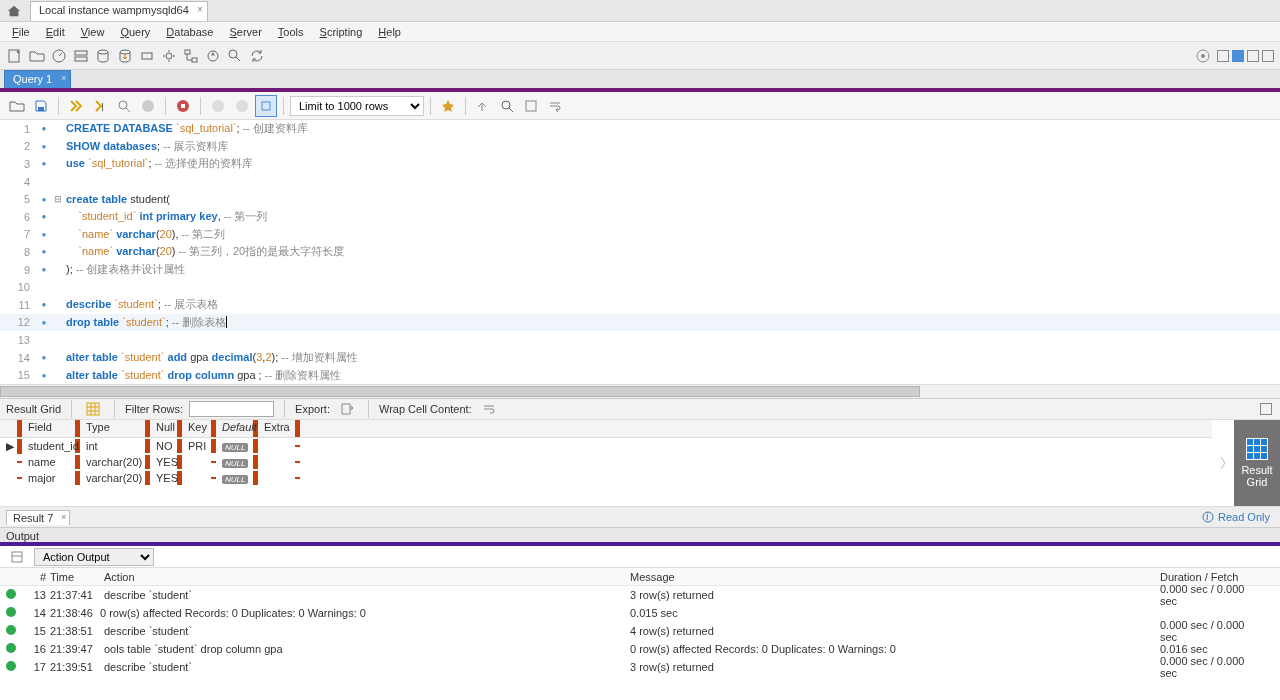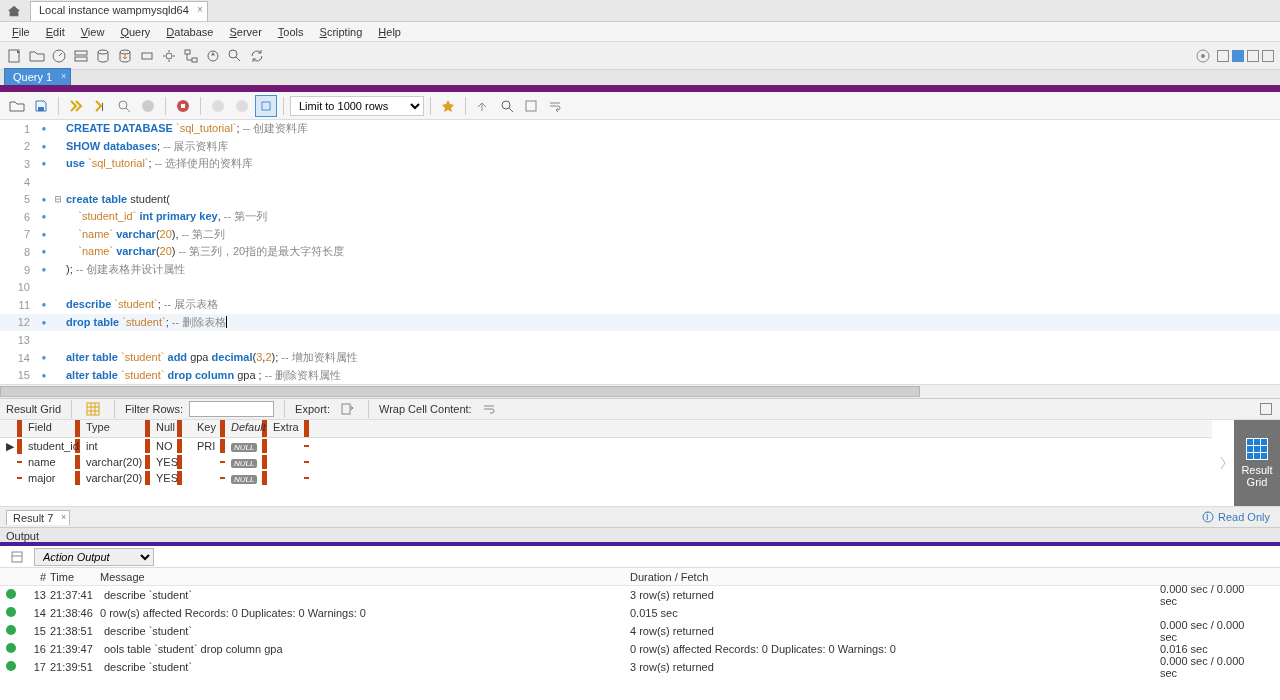--- a/index.html
+++ b/index.html
@@ -9,21 +9,21 @@
 .app-tab { height:20px; background:#fff; border:1px solid #bbb; border-bottom:none; padding:2px 18px 2px 8px; display:flex; align-items:flex-start; position:relative; font-size:11px; cursor:pointer; }
 .app-tab .close { position:absolute; right:4px; color:#888; font-size:10px; cursor:pointer; }
 .menubar { height:20px; display:flex; align-items:center; padding-left:4px; background:#f5f5f5; border-bottom:1px solid #ddd; }
 .menubar span { padding:2px 8px; cursor:pointer; }
 .menubar span u { text-decoration:underline; }
 .toolbar { height:28px; background:#f0f0f0; border-bottom:1px solid #d6d6d6; display:flex; align-items:center; padding:0 4px; position:relative; }
 .tool-icon { width:22px; height:22px; display:flex; align-items:center; justify-content:center; color:#555; cursor:pointer; }
 .tool-right { position:absolute; right:6px; display:flex; align-items:center; gap:2px; }
 .layout-btn { width:12px; height:12px; border:1px solid #888; margin-left:1px; cursor:pointer; }
 .layout-btn.active { background:#4a90d9; border-color:#4a90d9; }
-.query-tabs { height:22px; background:#e6e6e6; display:flex; align-items:flex-end; padding-left:4px; border-bottom:7px solid #701a75; }
+.query-tabs { height:22px; background:#e6e6e6; display:flex; padding-left:4px; border-bottom:4px solid #701a75; }
 .query-tab { background:#4a90d9; color:#fff; padding:2px 18px 2px 8px; border:1px solid #3a7abf; border-bottom:none; position:relative; font-size:11px; cursor:pointer; }
 .query-tab .close { position:absolute; right:4px; color:#cfe4f5; font-size:9px; cursor:pointer; }
 .editor-toolbar { height:28px; background:#f6f6f6; border-bottom:1px solid #ddd; display:flex; align-items:center; padding:0 6px; gap:2px; }
 .sep { width:1px; height:18px; background:#ccc; margin:0 4px; }
 .et-icon { width:22px; height:22px; display:flex; align-items:center; justify-content:center; cursor:pointer; color:#666; }
 .limit-select { height:20px; font-size:11px; border:1px solid #ccc; padding:1px 18px 1px 4px; background:#fff; cursor:pointer; }
 .code-area { height:264px; background:#fff; overflow:hidden; font-family:Consolas,monospace; font-size:12px; position:relative; }
 .code-line { display:flex; height:17.6px; align-items:center; }
 .gutter { width:36px; text-align:right; padding-right:6px; color:#999; font-size:11px; user-select:none; }
 .marker { width:16px; text-align:center; color:#4a90d9; font-size:8px; }
@@ -39,34 +39,34 @@
 .hscroll { height:14px; background:#f0f0f0; border-top:1px solid #ddd; position:relative; }
 .hscroll-thumb { position:absolute; left:0; top:1px; height:11px; width:920px; background:#cfcfcf; border:1px solid #b5b5b5; }
 .result-bar { height:22px; background:#f2f2f2; border-top:1px solid #ccc; border-bottom:1px solid #ddd; display:flex; align-items:center; padding:0 6px; gap:6px; position:relative; }
 .result-bar .lbl { font-size:11px; }
 .filter-input { width:85px; height:16px; border:1px solid #aaa; font-size:11px; padding:0 2px; }
 .result-bar .right-toggle { position:absolute; right:8px; width:12px; height:12px; border:1px solid #888; }
 .grid-wrap { display:flex; height:86px; }
 .grid-main { flex:1; }
 .grid-head { display:flex; background:#f4f4f4; border-bottom:1px solid #ddd; height:18px; }
 .grid-head .c, .grid-row .c { padding:1px 6px; border-right:5px solid #c2410c; font-size:11px; }
-.c-sel{width:22px;}.c-field{width:58px;}.c-type{width:70px;}.c-null{width:32px;}.c-key{width:34px;margin-left:9px;}.c-def{width:42px;font-style:italic;}.c-extra{width:42px;}
+.c-sel{width:22px;}.c-field{width:58px;}.c-type{width:70px;}.c-null{width:32px;}.c-key{width:34px;}.c-def{width:42px;font-style:italic;}.c-extra{width:42px;}
 .grid-row { display:flex; height:16px; align-items:center; }
 .grid-row .null-badge { background:#8a8a8a; color:#fff; font-size:8px; padding:0 3px; border-radius:2px; }
 .side-tab { width:46px; background:#737373; color:#fff; display:flex; flex-direction:column; align-items:center; justify-content:center; font-size:9px; text-align:center; gap:4px; }
 .side-tab .grid-ic { width:22px; height:22px; background:#fff; display:grid; grid-template-columns:repeat(3,1fr); grid-template-rows:repeat(3,1fr); gap:1px; padding:1px; }
 .side-tab .grid-ic span { background:#1e7fd6; }
 .side-handle { width:22px; display:flex; align-items:center; justify-content:center; }
 .result-tabs { height:22px; background:#eee; border-top:1px solid #ddd; border-bottom:1px solid #ccc; display:flex; align-items:center; padding:0 6px; position:relative; }
 .result-tabs .rtab { background:#fff; border:1px solid #bbb; border-bottom:none; padding:1px 16px 1px 6px; position:relative; font-size:11px; }
 .result-tabs .rtab .close { position:absolute; right:3px; color:#888; font-size:9px; }
 .result-tabs .readonly { position:absolute; right:10px; color:#3a7abf; font-size:11px; display:flex; align-items:center; gap:4px; }
 .output-hdr { height:18px; background:#e8e8e8; border-bottom:4px solid #4c1d95; padding:2px 6px; font-size:11px; }
 .output-bar { height:22px; display:flex; align-items:center; padding:0 6px; gap:6px; border-bottom:1px solid #ddd; }
-.output-sel { width:120px; height:18px; font-size:11px; border:1px solid #bbb; padding:0 4px;font-style:italic; }
+.output-sel { width:120px; height:18px; font-size:11px; border:1px solid #bbb; padding:0 4px; }
 .log-head { display:flex; height:18px; background:#fafafa; border-bottom:1px solid #e5e5e5; font-size:11px; align-items:center; }
 .log-row { display:flex; height:18px; align-items:center; font-size:11px; }
 .lc-i{width:22px;text-align:center;}.lc-n{width:28px;text-align:right;padding-right:4px;}.lc-t{width:50px;}.lc-a{width:530px;padding-left:4px;}.lc-m{width:530px;}.lc-d{flex:1;padding-right:20px;}
 .status-ok { width:10px; height:10px; border-radius:50%; background:#2fa84f; display:inline-block; }
 svg { display:block; }
 </style>
 </head>
 <body>
 
 <div class="app-tabs">
@@ -487,20 +487,21 @@
         <rect x="2" y="2" width="10" height="10" fill="none" stroke="#888"></rect>
         <path d="M2 6h10" stroke="#888"></path>
       </svg>
     </div>
   <select class="output-sel"><option>Action Output</option></select>
 </div>
 <div class="log-head">
   <div class="lc-i"></div>
   <div class="lc-n">#</div>
   <div class="lc-t">Time</div>
+  <div class="lc-a">Action</div>
   <div class="lc-m">Message</div>
   <div class="lc-d">Duration / Fetch</div>
 </div>
 <div id="logbody">
     <div class="log-row">
       <div class="lc-i"><span class="status-ok"></span></div>
       <div class="lc-n">13</div>
       <div class="lc-t">21:37:41</div>
       <div class="lc-a">describe `student`</div>
       <div class="lc-m">3 row(s) returned</div>

